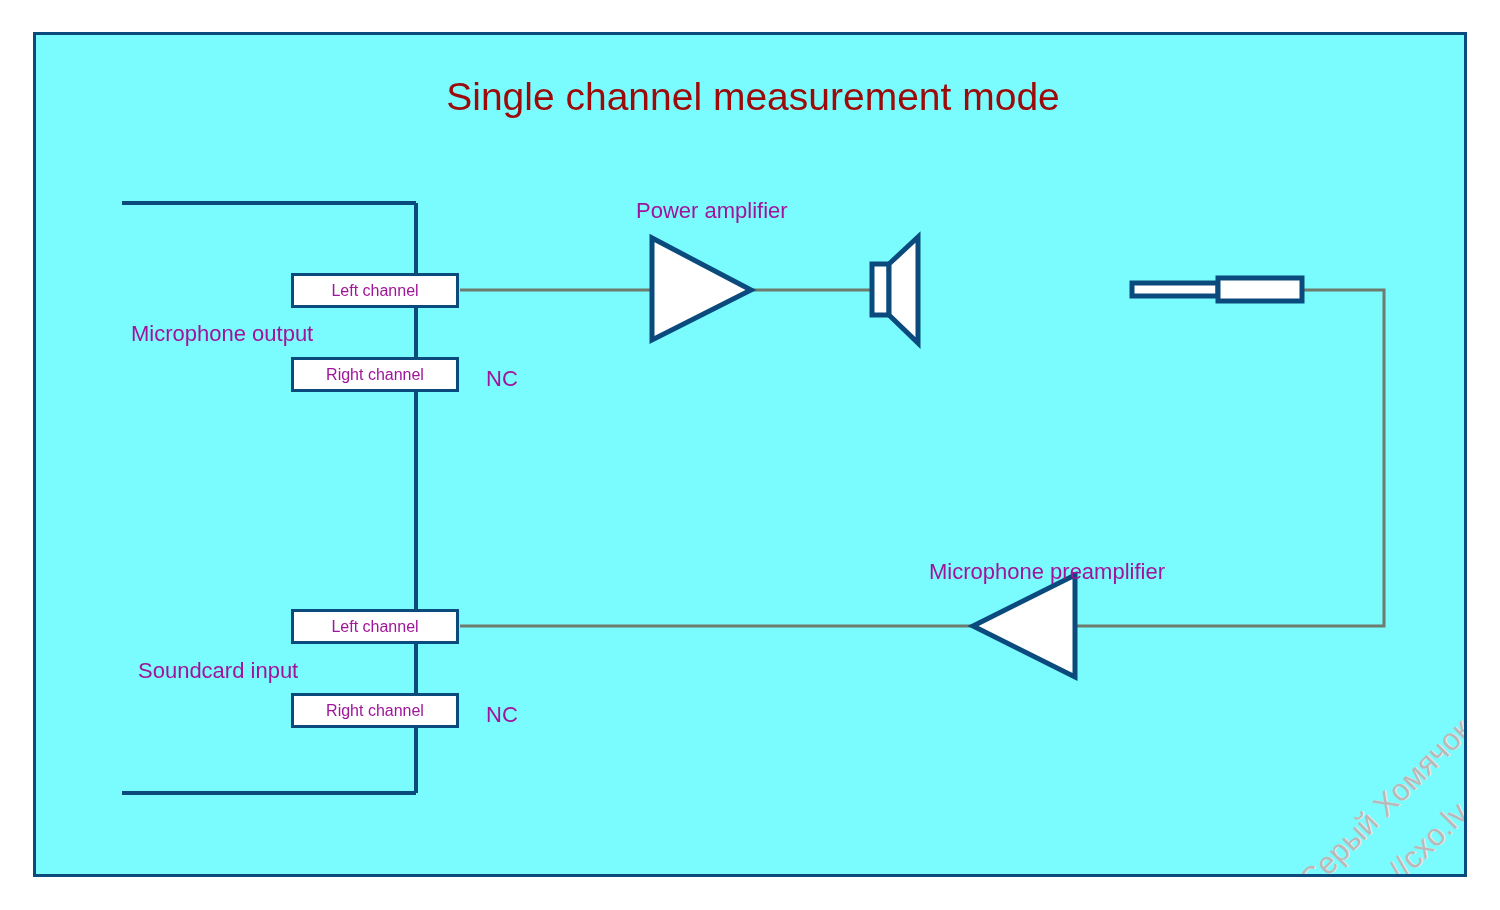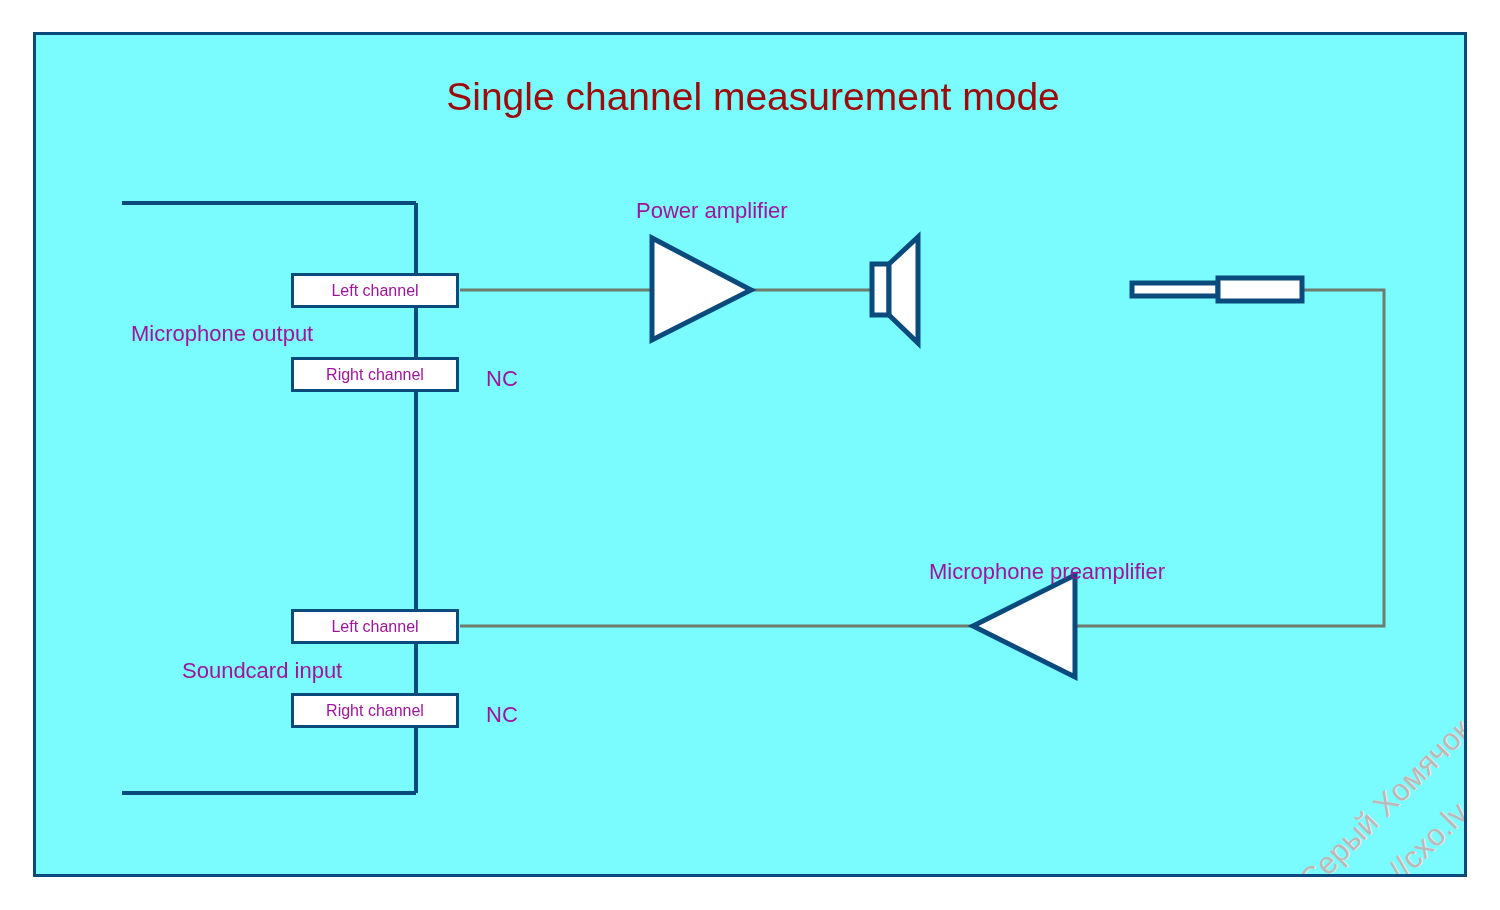--- a/index.html
+++ b/index.html
@@ -151,21 +151,21 @@
     <div class="plain-label" style="left:450px; top:331px;">NC</div>
 
     <div class="chan-box" style="left:255px; top:574px;">
       <span>Left channel</span>
     </div>
 
     <div class="chan-box" style="left:255px; top:658px;">
       <span>Right channel</span>
     </div>
 
-    <div class="plain-label" style="left:102px; top:623px;margin-left:44px;">Soundcard input</div>
+    <div class="plain-label" style="left:102px; top:623px;">Soundcard input</div>
 
     <div class="plain-label" style="left:450px; top:667px;">NC</div>
 
     <div class="plain-label" style="left:600px; top:163px;">Power amplifier</div>
 
     <div class="plain-label" style="left:893px; top:500px;margin-top:24px;">Microphone preamplifier</div>
 
     <div id="watermark">
       <div class="wm-text wm-1">Серый Хомячок</div>
       <div class="wm-text wm-2">https://cxo.lv</div>

